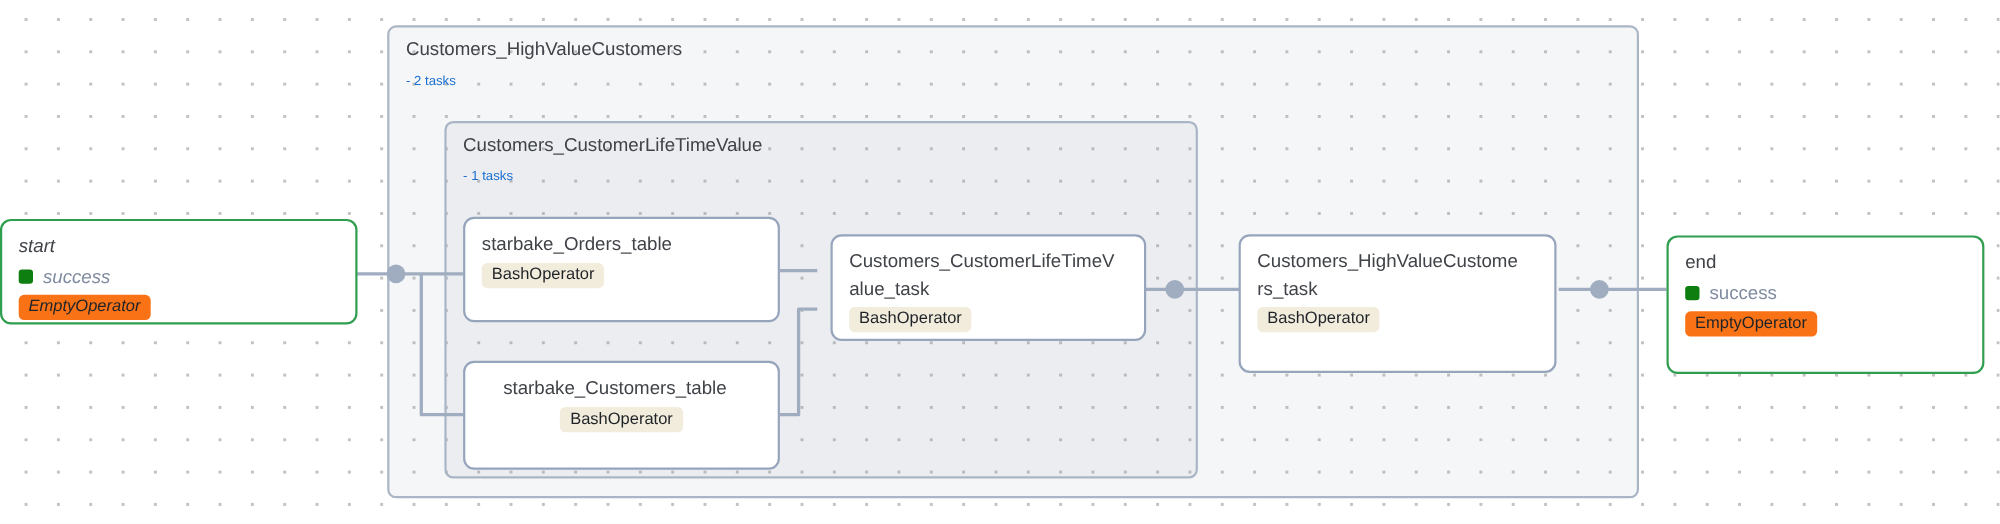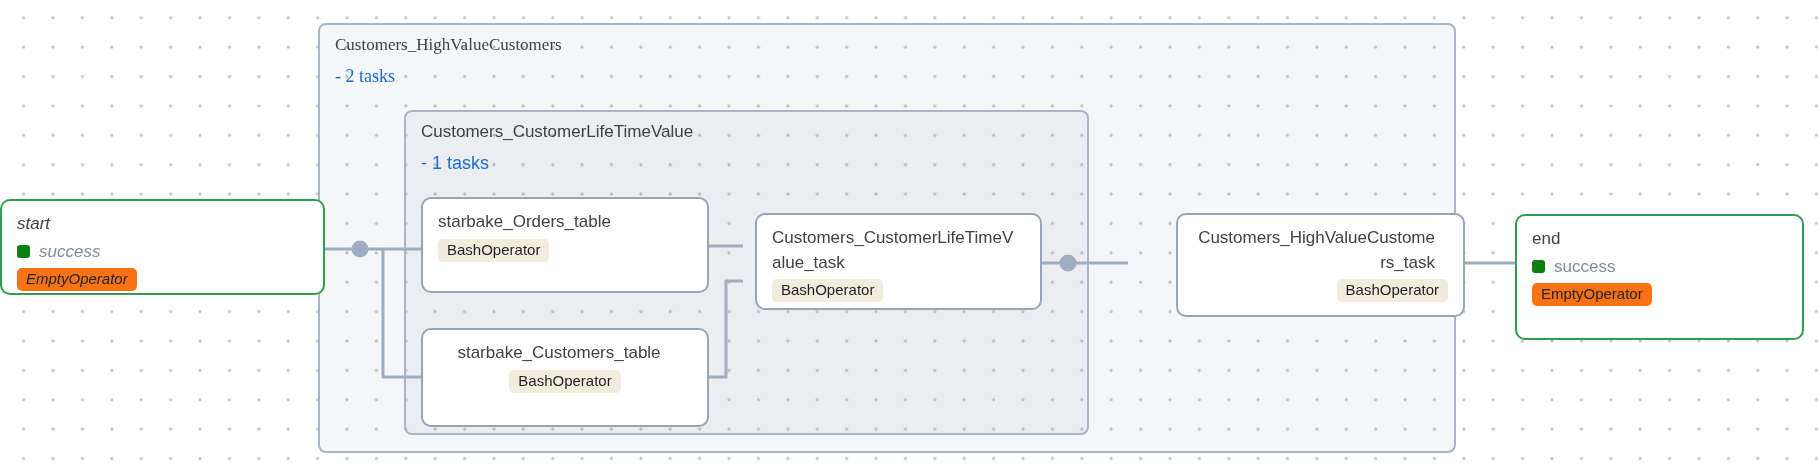--- a/index.html
+++ b/index.html
@@ -14,35 +14,34 @@
     background-size: 29.4px 29.4px;
     background-position: 9px 3px;
   }
   
   .group {
     position: absolute; border-radius: 8px;
     border: 2px solid #aab5c5;
     box-sizing: border-box;
   }
   .group-outer {
-    left: 318px; top: 23px; width: 1138px; height: 430px;
+    left: 352px; top: 23px; width: 1138px; height: 430px;
     background: rgba(148,158,173,0.09);
-    font-family: Liberation Serif, serif;
   }
   .group-inner {
     left: 404px; top: 110px; width: 685px; height: 325px;
     background: rgba(148,158,173,0.10);
   }
   .group-title {
     position: absolute; left: 15px; top: 10px;
     font-size: 17px; color: #3f4247; white-space: nowrap;
   }
   .group-link {
     position: absolute; left: 15px; top: 41px;
-    font-size: 18px; color: #1a6fd1; white-space: nowrap; cursor: pointer;
+    font-size: 12px; color: #1a6fd1; white-space: nowrap; cursor: pointer;
   }
   
   .node {
     position: absolute; box-sizing: border-box;
     background: #ffffff; border-radius: 10px;
     border: 2px solid #96a5bb;
     padding: 11px 15px; overflow: hidden;
   }
   .node.green { border-color: #2f9e4f; }
   .node-title {
@@ -62,21 +61,21 @@
     display: inline-block; margin-top: 4px;
     font-size: 15px; line-height: 20px; color: #1f2328;
     padding: 1px 9px 2px; border-radius: 5px;
   }
   .badge.empty { background: #f97316; }
   .badge.bash  { background: #f1ecdb; }
   .n-start     { left: 0;   top: 199px; width: 325px; height: 96px; font-style: italic; }
   .n-orders    { left: 421px;  top: 197px; width: 288px; height: 96px; }
   .n-customers { left: 421px;  top: 328px; width: 288px; height: 99px; text-align: center; }
   .n-clv       { left: 743px;  top: 213px; width: 287px; height: 97px; margin-left: 12px; }
-  .n-hvc       { left: 1176px; top: 213px; width: 289px; height: 104px; text-align: right; }
+  .n-hvc       { left: 1126px; top: 213px; width: 289px; height: 126px; }
   .n-end       { left: 1515px; top: 214px; width: 289px; height: 126px; }
   
   svg.edges {
     position: absolute; left: 0; top: 0;
     pointer-events: none;
   }
 </style>
 </head>
 <body>
 

